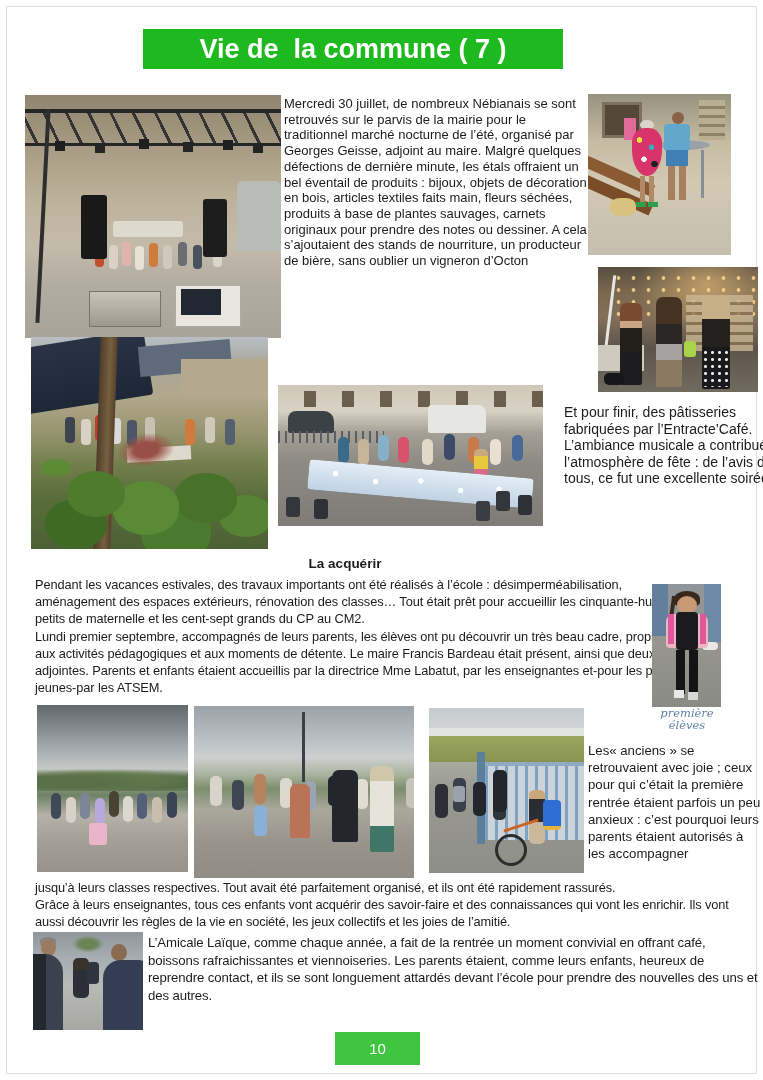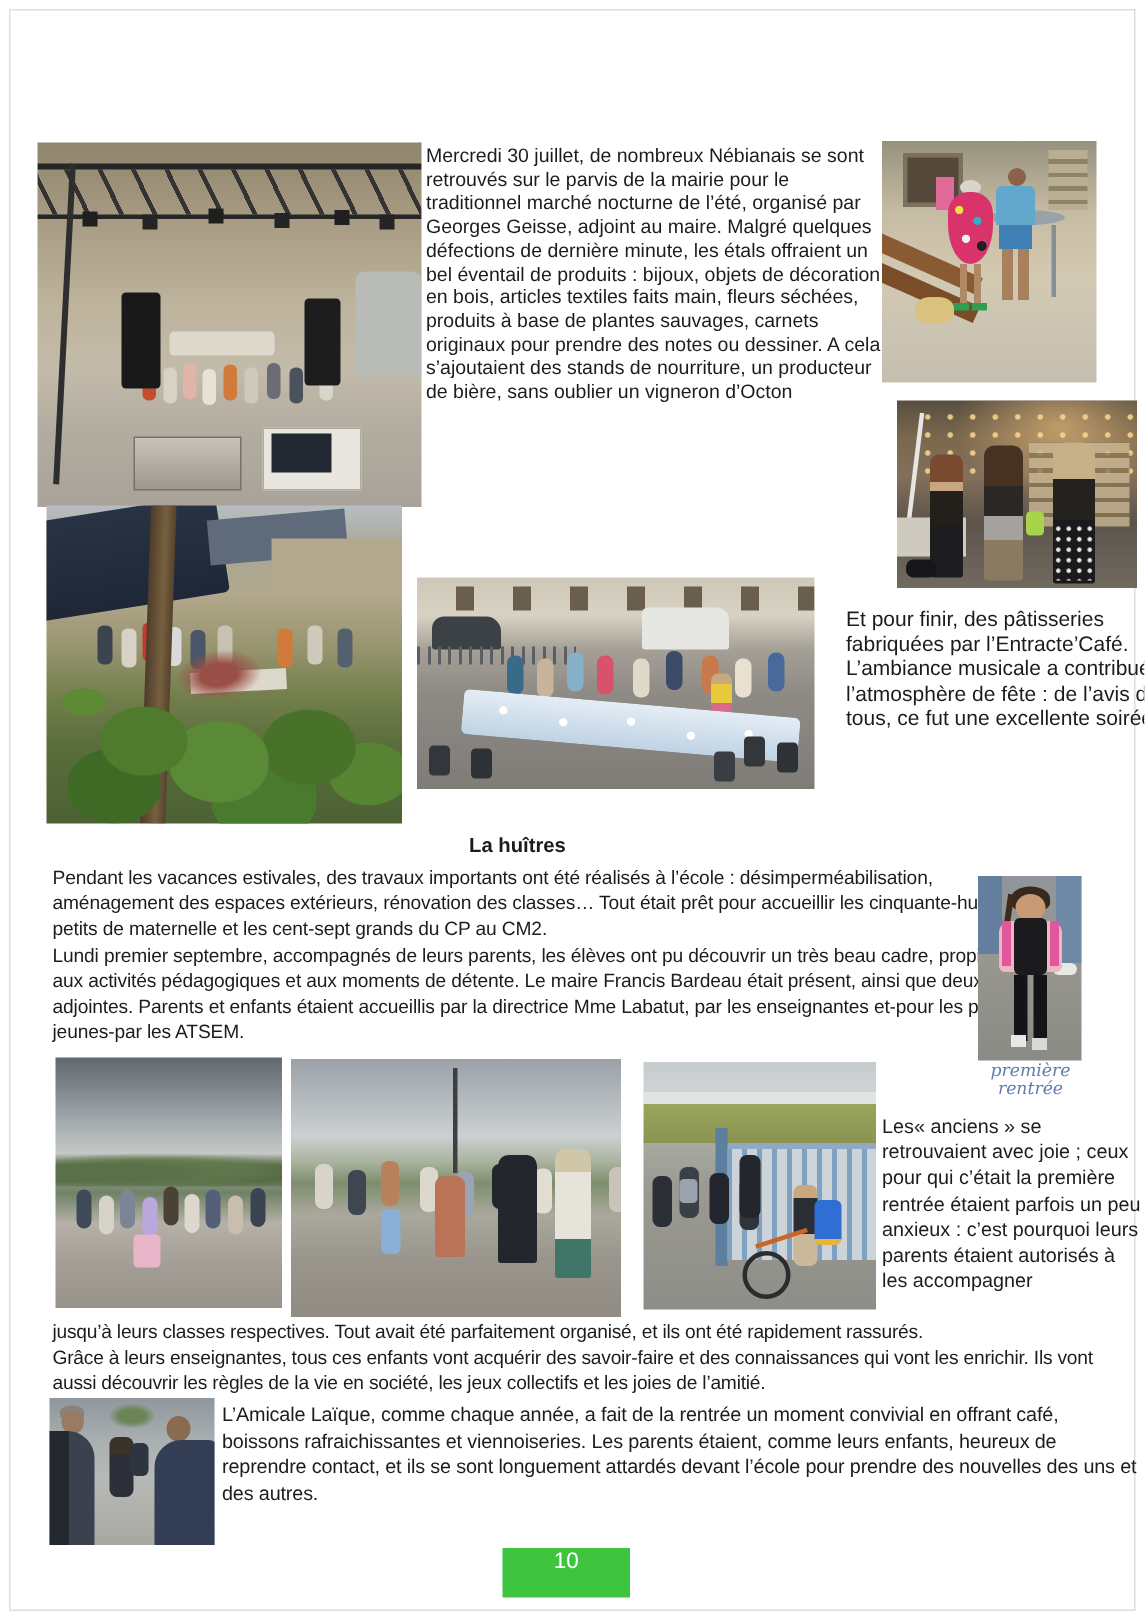--- a/index.html
+++ b/index.html
@@ -31,21 +31,21 @@
 
   .girl-caption{
     position:absolute;left:648px;top:708px;width:78px;text-align:center;
     font-family:"DejaVu Serif",serif;font-style:italic;font-size:11.5px;line-height:11.5px;
     color:var(--caption-blue,#5f7fa8);
   }
 
   .footer-box{
     position:absolute;left:335px;top:1032px;width:85px;height:33px;
     background:var(--footer-green,#3fc43f);
-    display:flex;align-items:flex-start;justify-content:center;
+    display:flex;align-items:center;justify-content:center;
     color:#fff;font-size:15px;
   }
 
   
   .ph{position:absolute;overflow:hidden;}
   .ph div{position:absolute;}
 
   
   #ph-stage{left:25px;top:95px;width:256px;height:243px;
     background:linear-gradient(180deg,#8f846d 0%,#a89c84 22%,#beb39c 45%,#c3bbaa 62%,#b3ada1 78%,#a8a298 100%);}
@@ -207,20 +207,23 @@
   .ami-kid{left:54px;top:30px;width:12px;height:22px;background:#2e3440;border-radius:4px;}
   .ami-right-head{left:78px;top:12px;width:16px;height:17px;background:#8a6a50;border-radius:50%;}
   .ami-right-body{left:70px;top:28px;width:44px;height:70px;background:#333d54;border-radius:18px 8px 0 0;}
 </style>
 </head>
 <body>
 
 <div class="page">
   <div class="page-border"></div>
 
+  <div class="header-box">
+    <span>Vie de  la commune ( 7 )</span>
+  </div>
 
 
   <div class="ph" id="ph-stage" title="Parvis de la mairie : structure de scène avec projecteurs, enceintes et ordinateur portable pendant le marché nocturne">
     <div class="stage-truss"></div>
     <div class="stage-pole-l"></div>
     <div class="stage-lights"></div>
     <div class="stage-van"></div>
     <div class="stage-tent"></div>
     <div class="stage-crowd"></div>
     <div class="stage-speaker-l"></div>
@@ -281,39 +284,39 @@
     <div class="tables-windows"></div>
     <div class="tables-car"></div>
     <div class="tables-van"></div>
     <div class="tables-fence"></div>
     <div class="tables-people"></div>
     <div class="tables-kid-yellow"></div>
     <div class="tables-table"></div>
     <div class="tables-chairs"></div>
   </div>
 
-  <div class="sub-heading" id="h-rentree">La huîtres</div>
+  <div class="sub-heading" id="h-rentree">La acquérir</div>
   <div class="para" id="p-travaux">Pendant les vacances estivales, des travaux importants ont été réalisés à l’école : désimperméabilisation, aménagement des espaces extérieurs, rénovation des classes… Tout était prêt pour accueillir les cinquante-huit petits de maternelle et les cent-sept grands du CP au CM2.
 Lundi premier septembre, accompagnés de leurs parents, les élèves ont pu découvrir un très beau cadre, propice aux activités pédagogiques et aux moments de détente.  Le maire Francis Bardeau était présent, ainsi  que deux adjointes.  Parents et enfants étaient accueillis par la directrice Mme Labatut, par les enseignantes et-pour les plus jeunes-par les ATSEM.</div>
 
   <div class="ph" id="ph-girl" title="Petite fille au sac à dos rose pour sa première rentrée">
     <div class="girl-jeans-l"></div>
     <div class="girl-jeans-r"></div>
     <div class="girl-shoe"></div>
     <div class="girl-hair"></div>
     <div class="girl-braid"></div>
     <div class="girl-head"></div>
     <div class="girl-top"></div>
     <div class="girl-strap-l"></div>
     <div class="girl-strap-r"></div>
     <div class="girl-vest"></div>
     <div class="girl-legs"></div>
     <div class="girl-sock"></div>
   </div>
-  <div class="girl-caption">première rentrée</div>
+  <div class="girl-caption">première élèves</div>
 
   <div class="ph" id="ph-crowd1" title="Parents et enfants rassemblés devant l’école sous un ciel nuageux">
     <div class="crowd1-trees"></div>
     <div class="crowd1-people"></div>
     <div class="crowd1-skirt"></div>
   </div>
 
   <div class="ph" id="ph-crowd2" title="Familles attendant devant l’école le jour de la rentrée">
     <div class="crowd2-pole"></div>
     <div class="crowd2-people"></div>

